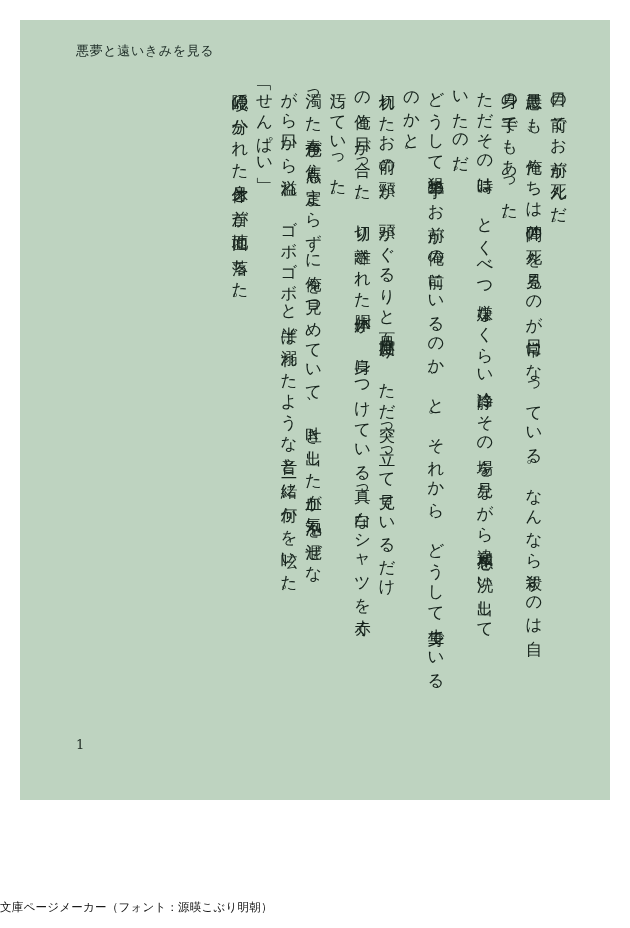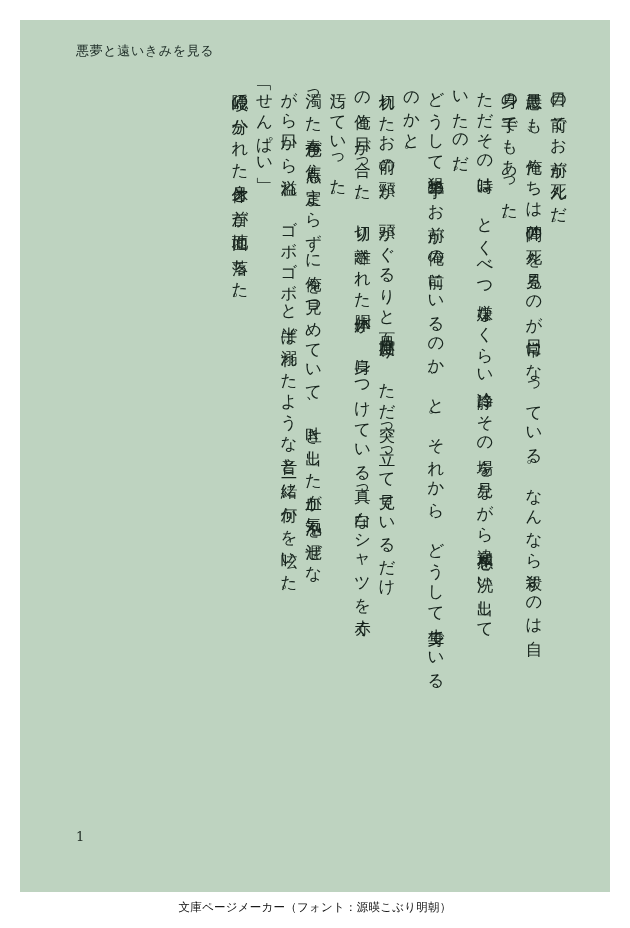--- a/index.html
+++ b/index.html
@@ -23,21 +23,21 @@
     height: 928px;
     background: #ffffff;
   }
 
   
   #paper {
     position: absolute;
     left: 20px;
     top: 20px;
     width: 590px;
-    height: 872px;
+    height: 780px;
     background: #bed3c0;
     box-sizing: border-box;
   }
 
   
   #doc-title {
     position: absolute;
     left: 56px;
     top: 22px;
     font-size: 13px;
@@ -85,21 +85,20 @@
     color: #1d2a22;
     font-family: "DejaVu Serif", "Liberation Serif", serif;
   }
 
   
   #footer {
     position: absolute;
     left: 0;
     top: 900px;
     width: 630px;
-    text-align: center;
     font-size: 11.5px;
     color: #101010;
     font-family: Liberation Serif, serif;
     letter-spacing: 0.02em;
   }
 </style>
 </head>
 <body>
 
 <div id="page">

